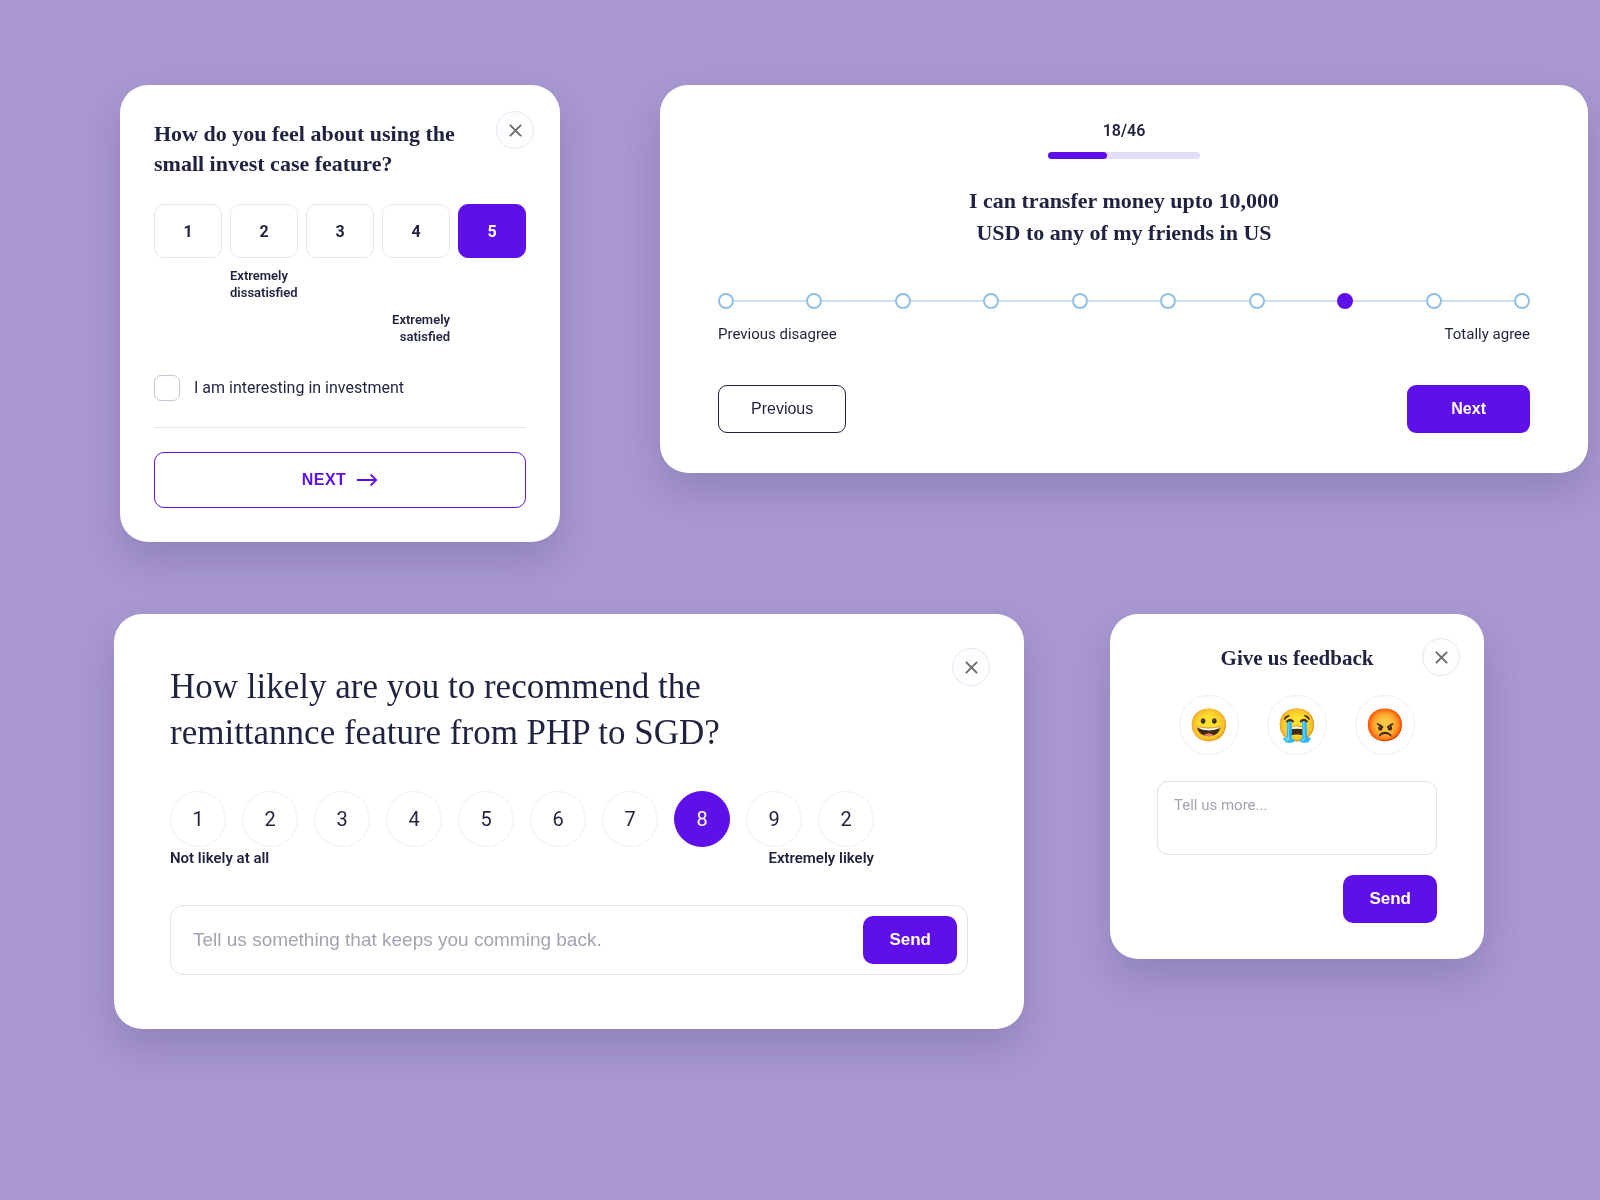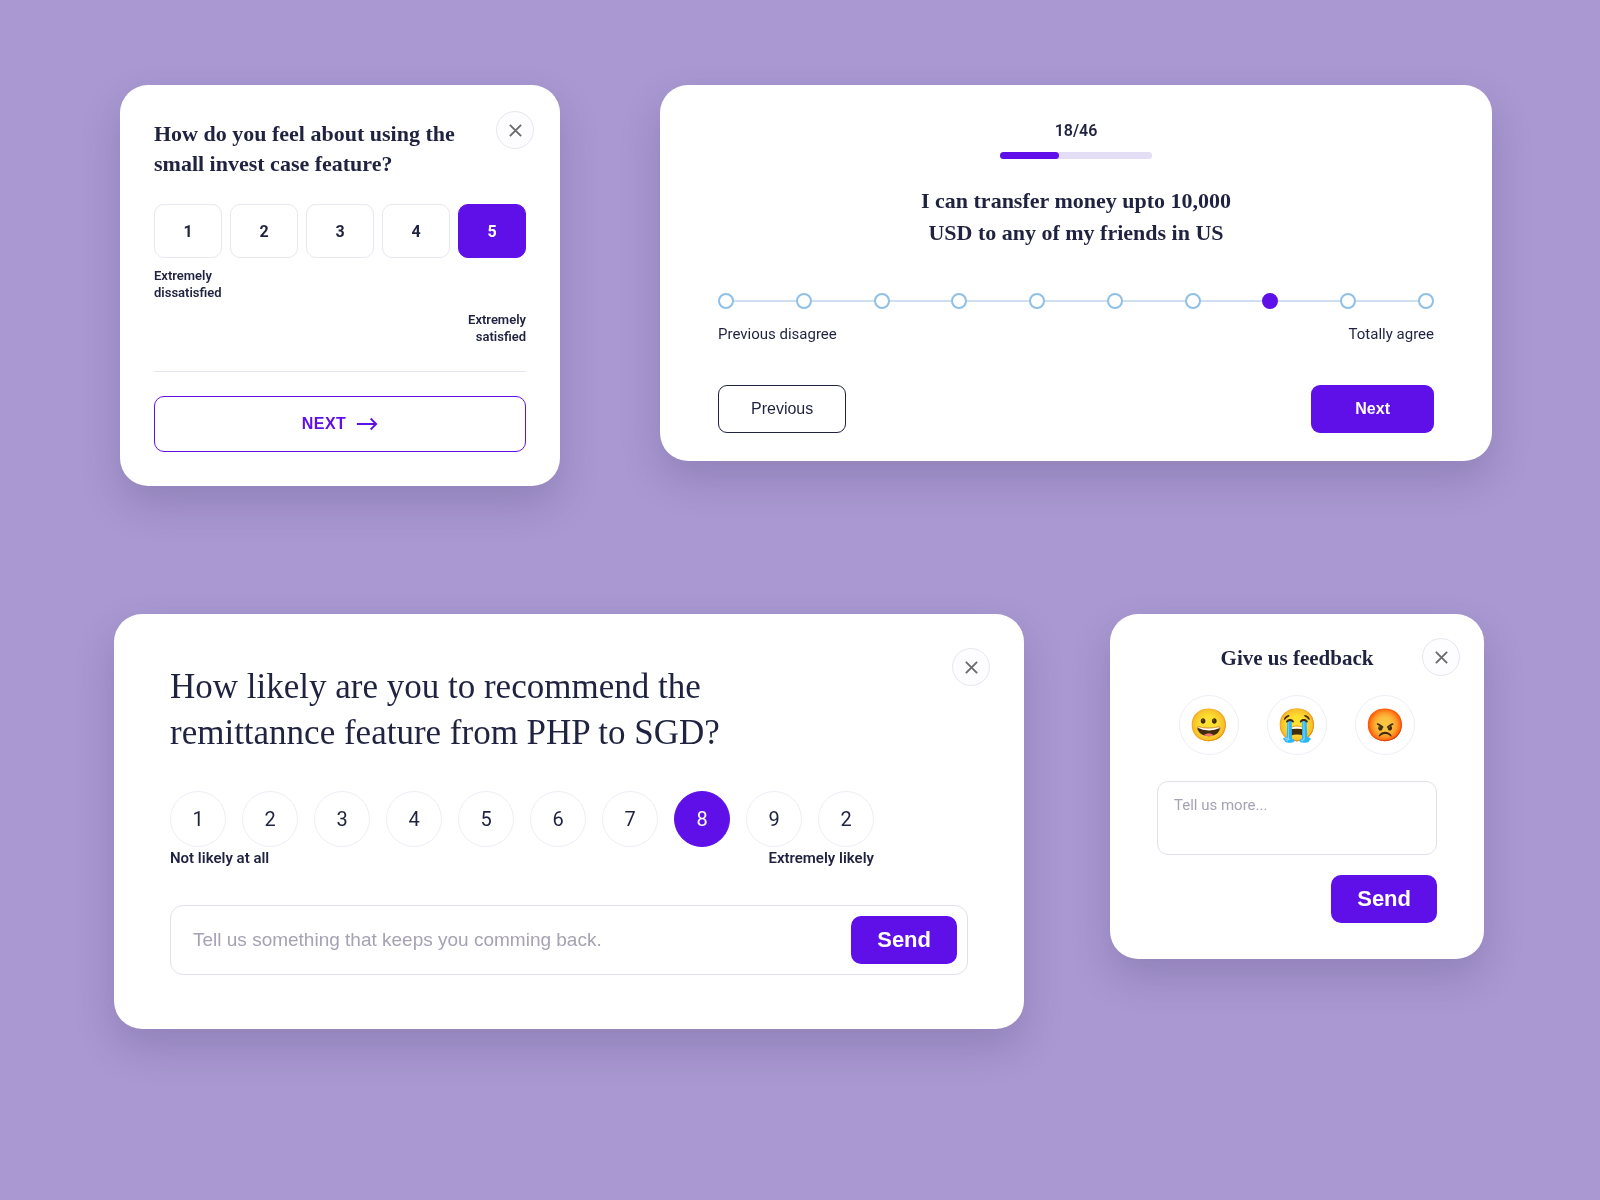--- a/index.html
+++ b/index.html
@@ -37,39 +37,39 @@
     font-size: 22px; font-weight: 700; color:#1f2340;
     line-height:1.35; max-width: 310px;
   }
   .scale-row { display:flex; gap:8px; margin-top:26px; }
   .scale-box {
     flex:1; height:54px; border:1px solid #e8e6ef; border-radius:10px;
     display:flex; align-items:center; justify-content:center;
     font-weight:700; color:#1f2340; font-size:16px; cursor:pointer;
   }
   .scale-box.sel { background:#5f10e8; color:#fff; border-color:#5f10e8; }
-  .scale-labels { display:flex; justify-content:space-between; margin-top:10px; font-size:13px; color:#1f2340; font-weight:600;}
+  .scale-labels { display:flex; justify-content:center; margin-top:10px; font-size:13px; color:#1f2340; font-weight:600;}
   .scale-labels span { max-width:110px; line-height:1.25; }
   .scale-labels .r { text-align:right;margin-top:44px; }
   .check-row { display:flex; align-items:center; gap:14px; margin-top:30px; }
   .checkbox {
     width:26px; height:26px; border:1.5px solid #c9c5d6; border-radius:7px; cursor:pointer;
   }
   .check-row label { font-size:16px; color:#1f2340; }
   .divider { height:1px; background:#e7e4ef; margin-top:26px; }
   .next-outline {
     margin-top:24px; width:100%; height:56px; border:1.5px solid #5f10e8;
     border-radius:10px; background:transparent; color:#5f10e8;
     font-weight:700; font-size:16px; letter-spacing:.5px; cursor:pointer;
     display:flex; align-items:center; justify-content:center; gap:10px;
   }
   .next-outline svg { width:22px; height:14px; stroke:#5f10e8; stroke-width:2; fill:none; }
 
   
-  #cardB { top: 85px; left: 660px; width: 832px; padding: 36px 58px 28px; }
+  #cardB { top: 85px; left: 660px; width: 928px; padding: 36px 58px 40px; }
   #cardB .counter { text-align:center; font-size:16px; color:#1f2340; font-weight:600; }
   .progress { width:152px; height:7px; background:#e3ddf5; border-radius:4px; margin:12px auto 0; position:relative; }
   .progress .fill { position:absolute; left:0; top:0; bottom:0; width:39%; background:#5f10e8; border-radius:4px; }
   #cardB h2 {
     font-family: Georgia, serif; font-size:22px; font-weight:700; color:#1f2340;
     text-align:center; margin-top:26px; line-height:1.45;
   }
   .likert { margin-top:42px; position:relative; height:20px; }
   .likert .track { position:absolute; left:4px; right:4px; top:9px; height:2px; background:#cddff0; }
   .likert .dots { position:absolute; inset:0; display:flex; justify-content:space-between; align-items:center; }
@@ -106,21 +106,21 @@
   .input-send {
     margin-top:38px; display:flex; align-items:center; gap:0;
     border:1px solid #e3e0ec; border-radius:13px; padding:10px 10px 10px 22px;
   }
   .input-send input {
     flex:1; border:none; outline:none; font-size:19px; color:#1f2340; background:transparent;
   }
   .input-send input::placeholder { color:#a6a2b3; }
   .send-btn {
     height:48px; padding:0 26px; border:none; border-radius:10px;
-    background:#5f10e8; color:#fff; font-size:22px; font-weight:600; cursor:pointer;
+    background:#5f10e8; color:#fff; font-size:17px; font-weight:600; cursor:pointer;
   }
 
   
   #cardD { top: 614px; left: 1110px; width: 374px; padding: 32px 47px 36px; }
   #cardD .close-btn { top: 24px; right: 24px; }
   #cardD h2 {
     font-family: Georgia, serif; font-size:21px; font-weight:700; color:#1f2340;
     text-align:center;
   }
   .emoji-row { display:flex; justify-content:center; gap:28px; margin-top:24px; }
@@ -149,20 +149,24 @@
   <div class="scale-row">
     <div class="scale-box">1</div>
     <div class="scale-box">2</div>
     <div class="scale-box">3</div>
     <div class="scale-box">4</div>
     <div class="scale-box sel">5</div>
   </div>
   <div class="scale-labels">
     <span>Extremely dissatisfied</span>
     <span class="r">Extremely satisfied</span>
+  </div>
+  <div class="check-row">
+    <div class="checkbox"></div>
+    <label>I am interesting in investment</label>
   </div>
   <div class="divider"></div>
   <button class="next-outline">
     <span>NEXT</span>
     <svg viewBox="0 0 24 14">
         <path d="M1 7 H22 M16 1 L22 7 L16 13"></path>
       </svg>
   </button>
 </div>
 

